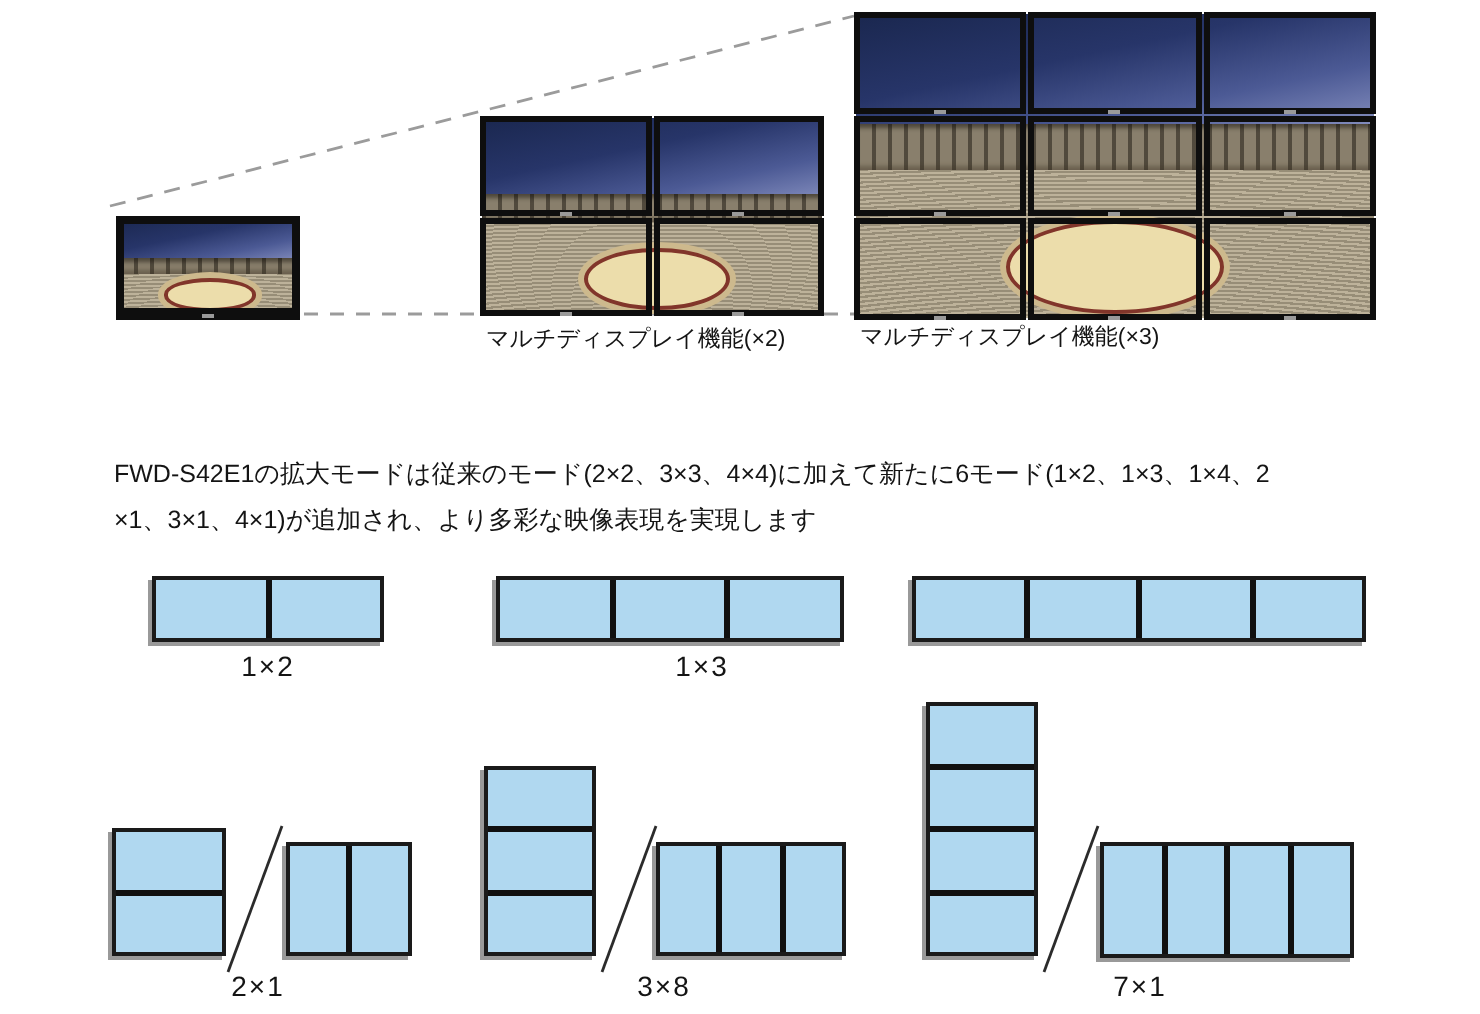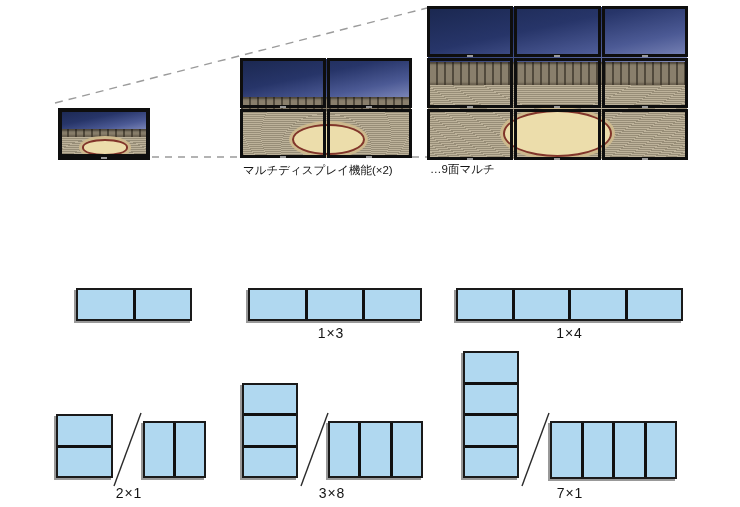--- a/index.html
+++ b/index.html
@@ -106,43 +106,47 @@
       <div class="panel"></div>
       <div class="panel"></div>
       <div class="panel"></div>
     </div>
   </div>
 
   <div class="caption" style="left:243px;top:162px">
     <div>マルチディスプレイ機能(×2)</div>
   </div>
   <div class="caption" style="left:430px;top:161px">
-    <div>…9面マルチ</div>
+    <div>マルチディスプレイ機能(×3)</div>
   </div>
 
+  <div class="para" style="left:57px;top:226px">
+    <div>FWD-S42E1の拡大モードは従来のモード(2×2、3×3、4×4)に加えて新たに6モード(1×2、1×3、1×4、2</div>
+    <div>×1、3×1、4×1)が追加され、より多彩な映像表現を実現します</div>
+  </div>
 
   <div class="mode-box horiz" style="left:76px;top:288px;width:116px;height:33px">
     <div class="cell"></div>
     <div class="cell"></div>
   </div>
+  <div class="mode-label" style="left:76px;top:325px;width:116px">1×2</div>
 
   <div class="mode-box horiz" style="left:248px;top:288px;width:174px;height:33px">
     <div class="cell"></div>
     <div class="cell"></div>
     <div class="cell"></div>
   </div>
-  <div class="mode-label" style="left:244px;top:325px;width:174px">1×3</div>
+  <div class="mode-label" style="left:264px;top:325px;width:174px">1×3</div>
 
   <div class="mode-box horiz" style="left:456px;top:288px;width:227px;height:33px">
     <div class="cell"></div>
     <div class="cell"></div>
     <div class="cell"></div>
     <div class="cell"></div>
   </div>
-  <div class="mode-label" style="left:456px;top:325px;width:227px">1×4</div>
 
   <div class="mode-box vert" style="left:56px;top:414px;width:57px;height:64px">
     <div class="cell"></div>
     <div class="cell"></div>
   </div>
   <div class="mode-box horiz" style="left:143px;top:421px;width:63px;height:57px">
     <div class="cell"></div>
     <div class="cell"></div>
   </div>
   <div class="mode-label" style="left:99px;top:485px;width:60px">2×1</div>

